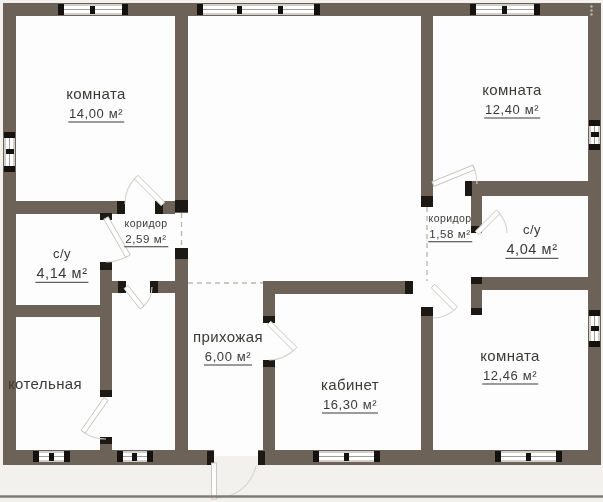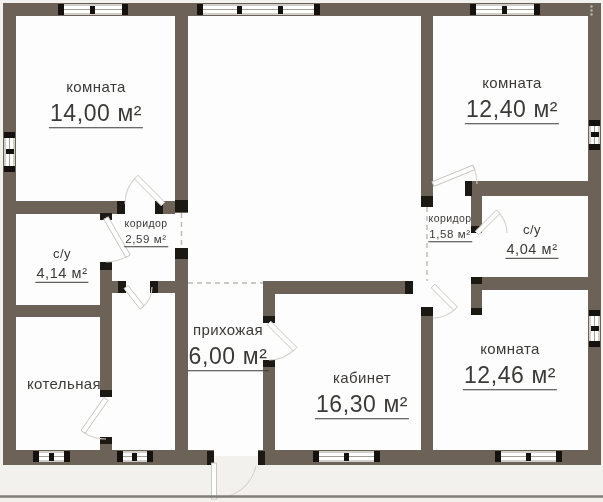--- a/index.html
+++ b/index.html
@@ -33,21 +33,21 @@
     line-height:1.25;
   }
   .room-label .rname{letter-spacing:0.4px;}
   .room-label .rarea{margin-top:2px;}
   .room-label .rarea span{
     border-bottom:1.5px solid #3c3a37;
     padding:0 1px 1px 1px;
     letter-spacing:0.6px;
   }
   .lg .rname{font-size:15px;}
-  .lg .rarea{font-size:23px;}
+  .lg .rarea{font-size:13px;}
   .md .rname{font-size:13px;}
   .md .rarea{font-size:14.5px;}
   .sm .rname{font-size:10.5px;}
   .sm .rarea{font-size:11.5px;}
 </style>
 </head>
 <body>
 
 <div class="stage">
 <svg width="603" height="502" viewBox="0 0 603 502">
@@ -252,28 +252,28 @@
     <div class="rarea"><span>12,40 м²</span></div>
   </div>
   <div class="room-label sm" style="left:146px;top:232px">
     <div class="rname">коридор</div>
     <div class="rarea"><span>2,59 м²</span></div>
   </div>
   <div class="room-label md" style="left:62px;top:264px">
     <div class="rname">с/у</div>
     <div class="rarea"><span>4,14 м²</span></div>
   </div>
-  <div class="room-label lg" style="left:64px;top:384px">
+  <div class="room-label lg" style="left:45px;top:384px">
     <div class="rname">котельная</div>
   </div>
   <div class="room-label lg" style="left:228px;top:346px">
     <div class="rname">прихожая</div>
     <div class="rarea"><span>6,00 м²</span></div>
   </div>
-  <div class="room-label lg" style="left:362px;top:394px">
+  <div class="room-label lg" style="left:350px;top:394px">
     <div class="rname">кабинет</div>
     <div class="rarea"><span>16,30 м²</span></div>
   </div>
   <div class="room-label sm" style="left:450px;top:227px">
     <div class="rname">коридор</div>
     <div class="rarea"><span>1,58 м²</span></div>
   </div>
   <div class="room-label md" style="left:532px;top:240px">
     <div class="rname">с/у</div>
     <div class="rarea"><span>4,04 м²</span></div>

